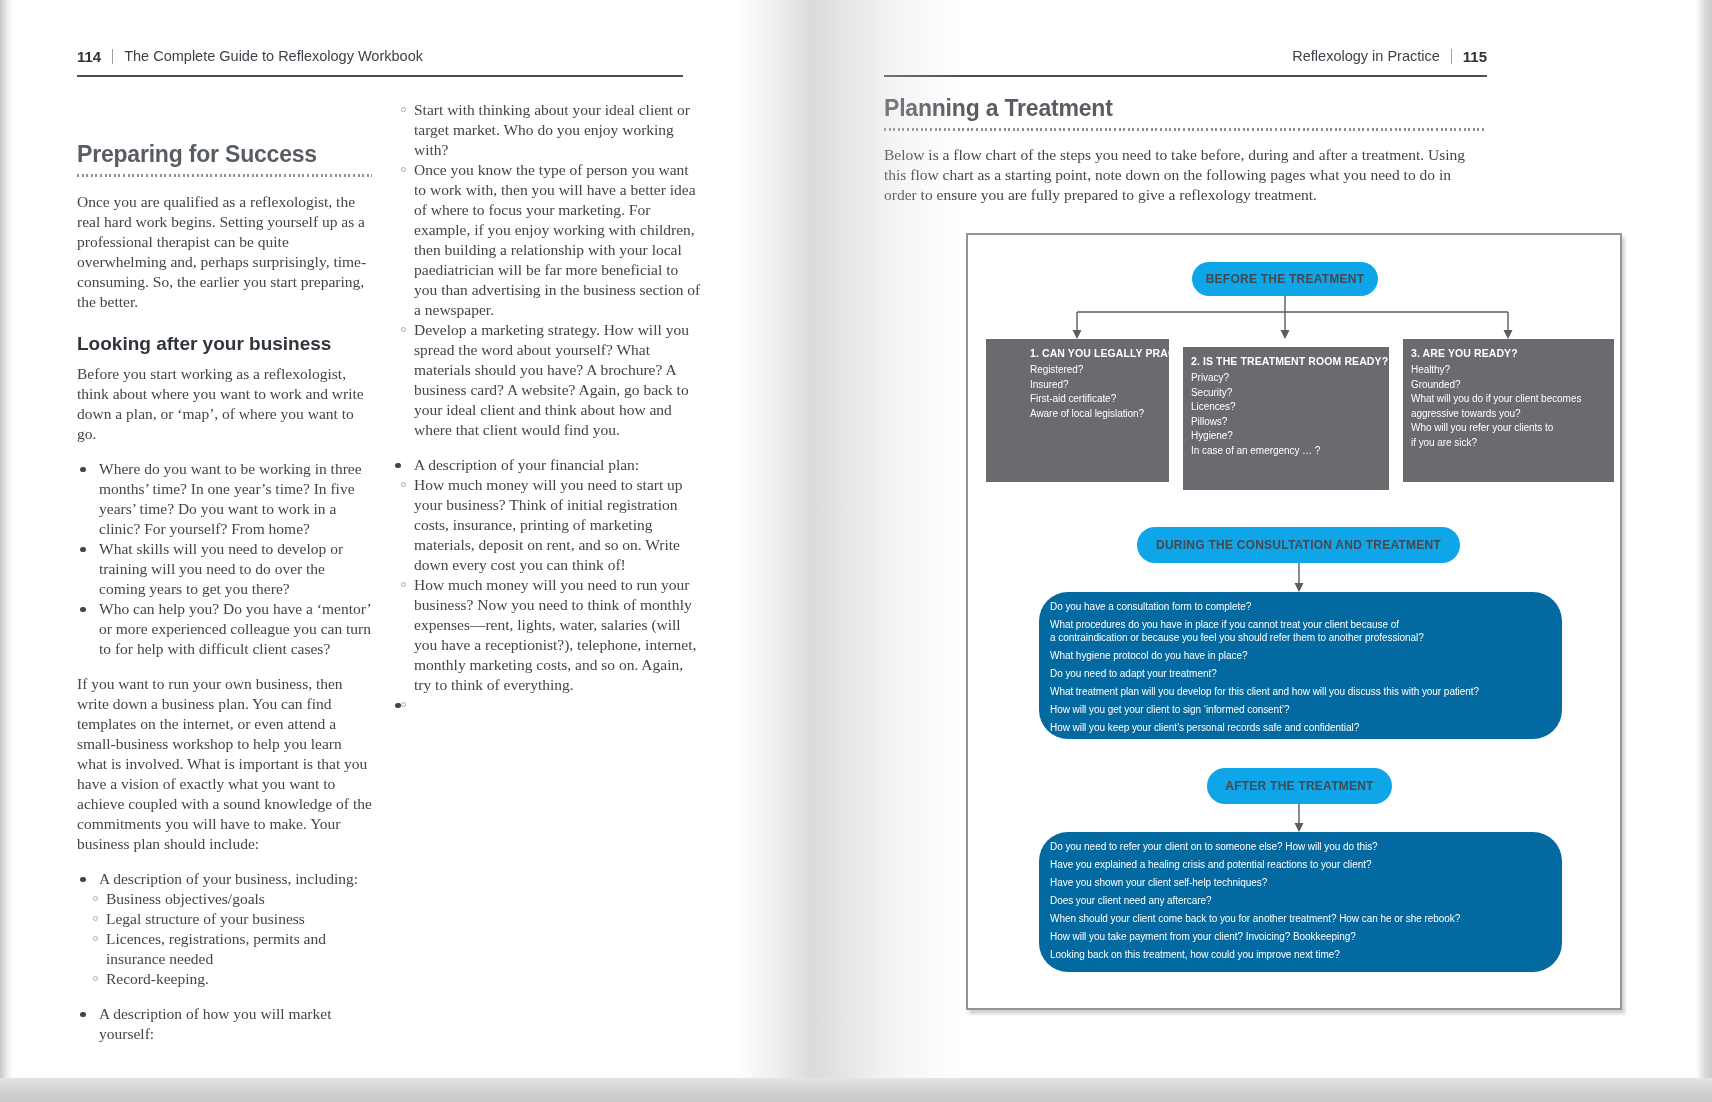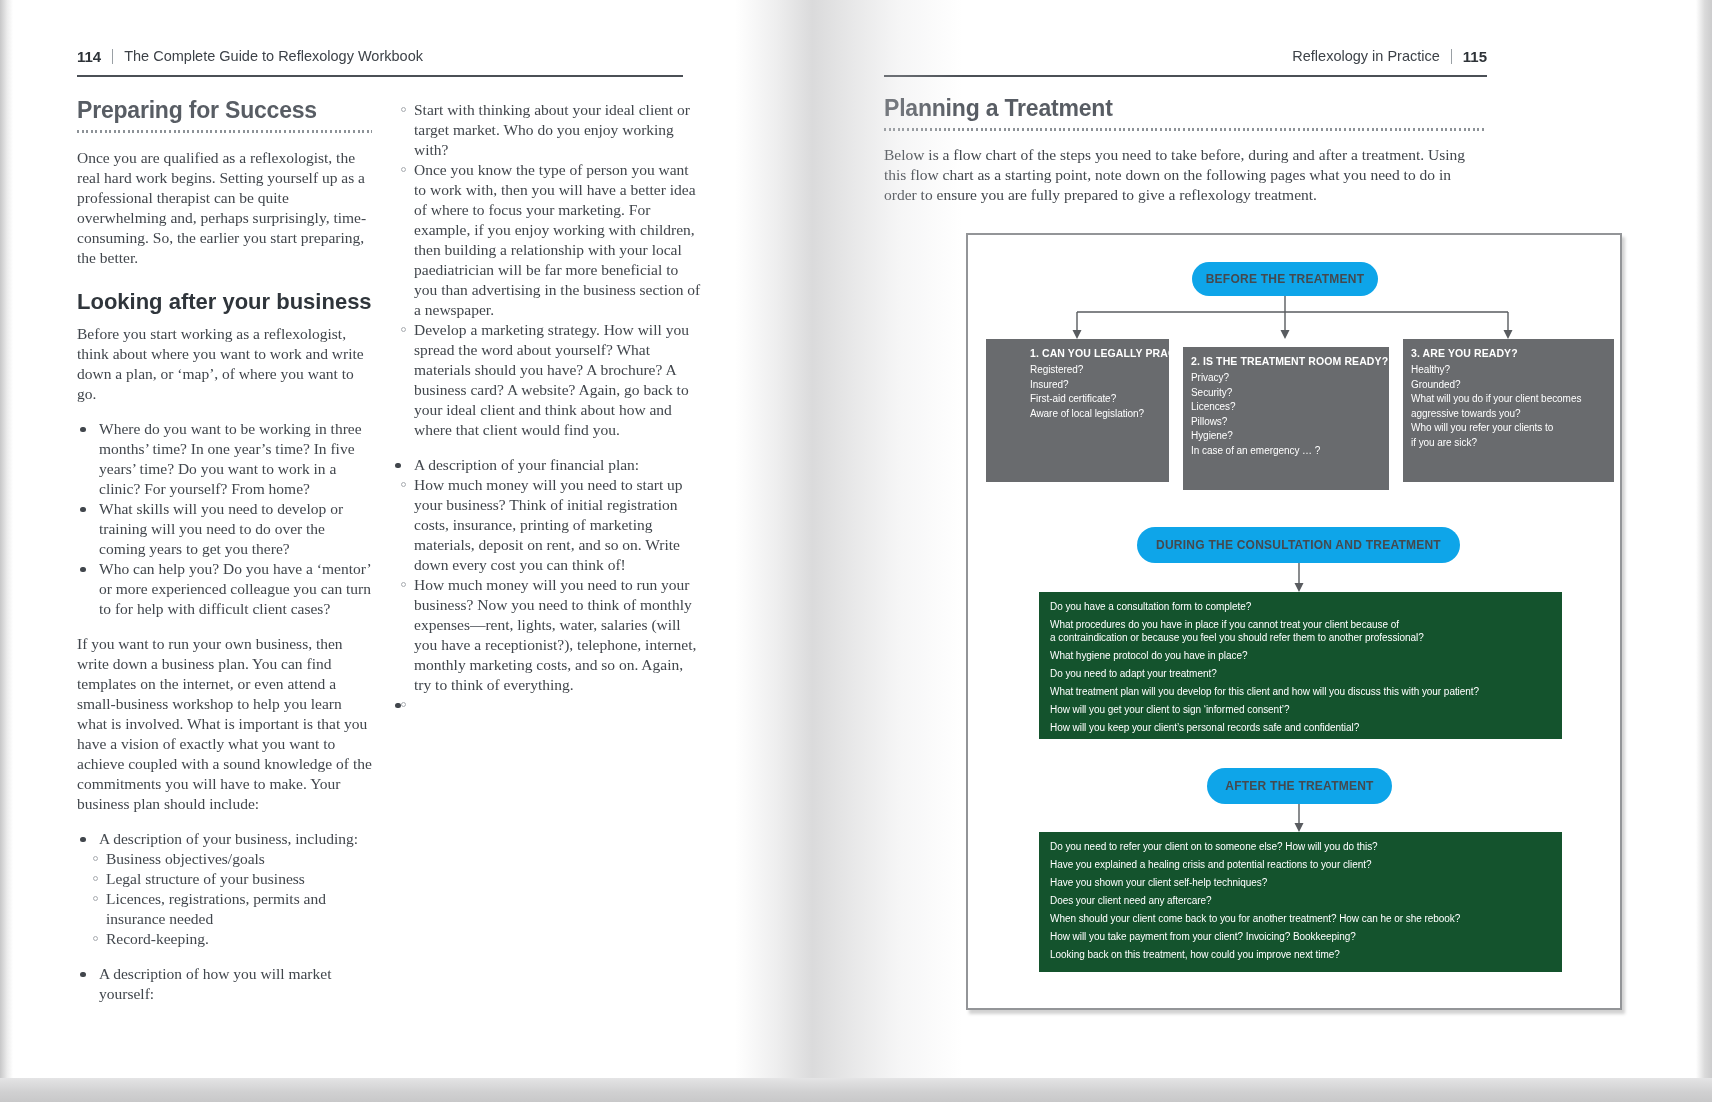--- a/index.html
+++ b/index.html
@@ -31,33 +31,33 @@
   .running-header { display:flex; align-items:center; height:22px;
     font-family:"Liberation Sans", sans-serif; font-size:14.5px; color:#3d4248; }
   .page-right .running-header { width:603px; justify-content:flex-end; }
   .pagenum { font-weight:700; font-size:15px; color:#2e3338; }
   .hdr-divider { width:1px; height:15px; background:#9aa0a5; margin:0 11px; }
   .rule { height:2px; background:#4b5056; margin-top:8px; }
   .page-left  .rule { width:606px; }
   .page-right .rule { width:603px; }
 
   .columns { display:flex; gap:20px; margin-top:20px; }
-  .col1 { width:295px; }
+  .col1 { width:295px;margin-top:44px; }
   .col2 { width:312px; }
 
   h1.sect { margin:0; font-family:"Liberation Sans", sans-serif; font-weight:700;
     font-size:23px; line-height:27px; color:#585d64; letter-spacing:-.2px; }
   .dotted { height:3px; margin-top:6px;
     background-image:repeating-linear-gradient(90deg,#8d9297 0,#8d9297 2px,transparent 2px,transparent 4.6px); }
   .page-right .dotted { width:603px; }
 
   p { margin:15px 0 0; font-size:15.5px; line-height:20px; color:#41464c; }
   p.tight { margin-top:9px; }
   h2.subsect { margin:21px 0 0; font-family:"Liberation Sans", sans-serif;
-    font-weight:700; font-size:22px; color:#2f353b; }
+    font-weight:700; font-size:19px; color:#2f353b; }
 
   .list { margin-top:15px; font-size:15.5px; line-height:20px; color:#41464c; }
   .list.flush { margin-top:0; }
   .col2 > .list:first-child { margin-top:3px; }
   .li1, .li2 { position:relative; padding-left:22px; }
   .marker-solid { position:absolute; left:3px; top:7.5px; width:5.5px; height:5.5px;
     background:#41464c; border-radius:50%; }
   .marker-open { position:absolute; left:9px; top:7px; width:5px; height:5px;
     border:1.3px solid #a7abb0; border-radius:50%; background:transparent; }
   .col1 .li2 { margin-left:7px; }
@@ -79,22 +79,22 @@
   .pill-after  { left:239px; top:533px; width:185px; height:36px; }
 
   .fbox { position:absolute; top:104px; height:143px; background:#696b6e; color:#fff;
     font-family:"Liberation Sans", sans-serif; padding:8px; }
   .fbox1 { left:18px;  width:183px;padding-left:44px; }
   .fbox2 { left:215px; width:206px;margin-top:8px; }
   .fbox3 { left:435px; width:211px; }
   .ftitle { font-weight:700; font-size:10.5px; letter-spacing:.1px; margin-bottom:4px; white-space:nowrap; }
   .fline  { font-size:10px; line-height:14.5px; white-space:pre-line; letter-spacing:-.05px; }
 
-  .qbox { position:absolute; left:71px; width:523px; background:#14532d; color:#fff;
-    font-family:"Liberation Sans", sans-serif; padding:9px 6px 12px 11px; }
+  .qbox { position:absolute; left:71px; width:523px; background:#0369a1; color:#fff;
+    font-family:"Liberation Sans", sans-serif; padding:9px 6px 12px 11px;border-radius:29px; }
   .qbox-during { top:357px; height:147px; }
   .qbox-after  { top:597px; height:140px; }
   .qline { font-size:10px; line-height:12.5px; margin-bottom:5.5px;
     white-space:pre-line; letter-spacing:-.05px; }
 </style>
 </head>
 <body>
 
 <div class="book">
 

